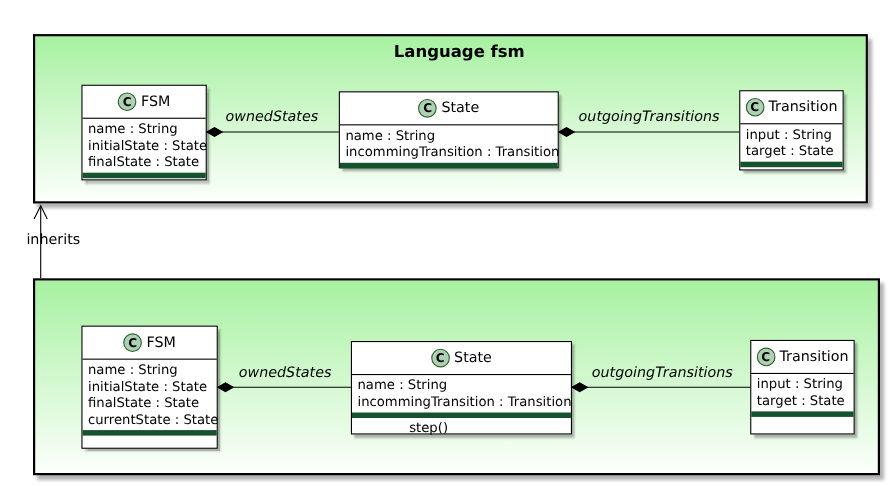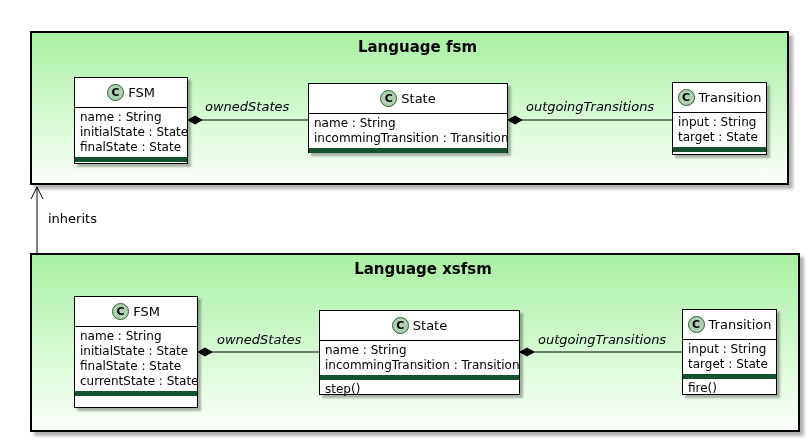--- a/index.html
+++ b/index.html
@@ -75,33 +75,34 @@
     font-size: 12px;
     line-height: 15px;
     white-space: nowrap;
   }
   .class-ops {
     flex: 1 1 auto;
     padding: 2px 5px;
     font-size: 12px;
     line-height: 15px;
     white-space: nowrap;
+    margin-left: 47px;
   }
   .assoc-label {
     position: absolute;
     font-size: 13px;
     white-space: nowrap;
     z-index: 2;
     font-style: italic;
   }
   #lbl-owned1    { left: 173px; top: 66px; }
   #lbl-outgoing1 { left: 494px; top: 66px; }
   #lbl-owned2    { left: 185px; top: 77px; }
   #lbl-outgoing2 { left: 506px; top: 77px; }
-  #lbl-inherits  { position: absolute; left: 48px; top: 211px; font-size: 13px; z-index: 2; }
+  #lbl-inherits  { position: absolute; left: 24px; top: 211px; font-size: 13px; z-index: 2; }
   .overlay {
     position: absolute;
     left: 0; top: 0;
     z-index: 1;
     pointer-events: none;
   }
 </style>
 </head>
 <body>
 
@@ -162,21 +163,20 @@
       <div class="class-ops"></div>
     </div>
 
     <div class="assoc-label" id="lbl-owned1">ownedStates</div>
     <div class="assoc-label" id="lbl-outgoing1">outgoingTransitions</div>
   </div>
 
   <div id="lbl-inherits">inherits</div>
 
   <div class="pkg" id="pkg-xsfsm">
-    <div class="pkg-title">Language xsfsm</div>
 
     <div class="uml-class" id="c-fsm2">
       <div class="class-title">
         <span class="circle">C</span>
         <span>FSM</span>
       </div>
       <div class="class-attrs">
         <div>name : String</div>
         <div>initialState : State</div>
         <div>finalState : State</div>
@@ -200,22 +200,19 @@
 
     <div class="uml-class" id="c-trans2">
       <div class="class-title">
         <span class="circle">C</span>
         <span>Transition</span>
       </div>
       <div class="class-attrs">
         <div>input : String</div>
         <div>target : State</div>
       </div>
-      <div class="class-ops">
-        <div>fire()</div>
-      </div>
     </div>
 
     <div class="assoc-label" id="lbl-owned2">ownedStates</div>
     <div class="assoc-label" id="lbl-outgoing2">outgoingTransitions</div>
   </div>
 
 </div>
 
 </body></html>

